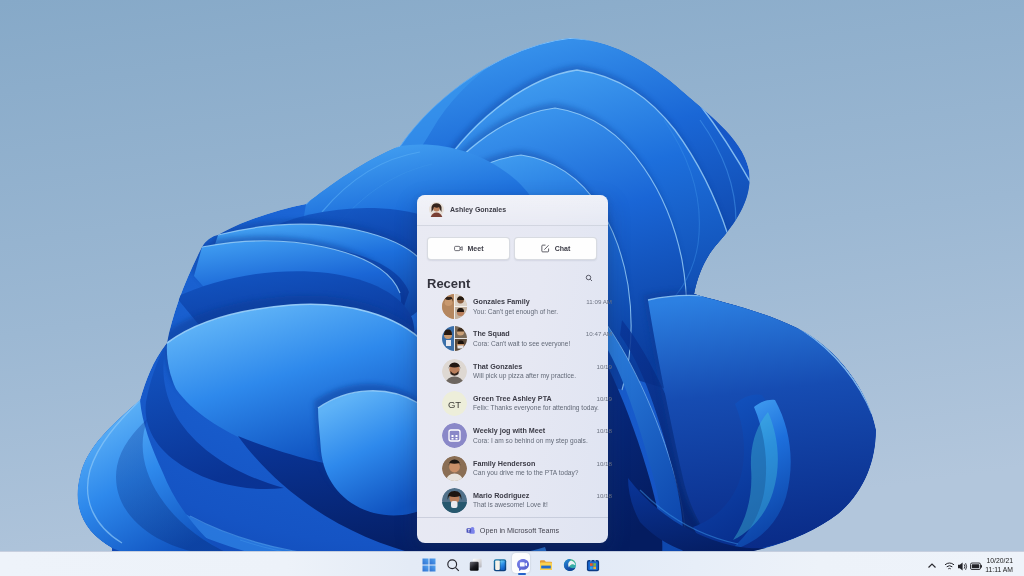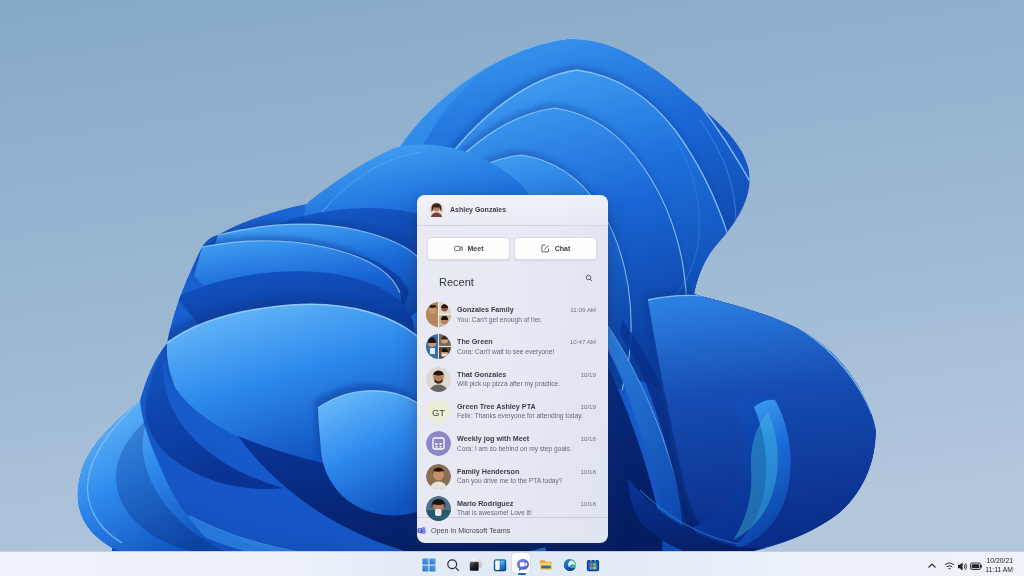--- a/index.html
+++ b/index.html
@@ -26,29 +26,29 @@
   #phead { position:absolute; left:0; top:0; width:100%; height:31px;
     border-bottom:1px solid rgba(120,130,155,0.25);
     background:linear-gradient(180deg, rgba(255,255,255,0.45), rgba(255,255,255,0.1)); border-radius:8px 8px 0 0;}
   #phead .av { position:absolute; left:12px; top:7px; }
   #phead .nm { position:absolute; left:33px; top:11px; font-size:7px; font-weight:bold; color:#3c3c46; }
   .btn { position:absolute; top:42px; width:83px; height:23px; background:#fefefe;
     border:1px solid rgba(130,140,160,0.30); border-radius:4px;
     box-shadow:0 1px 1.5px rgba(60,70,100,0.10);
     display:flex; align-items:center; justify-content:center; gap:5px;
     font-size:7px; font-weight:bold; color:#3a3a44; }
-  #recent { position:absolute; left:10px; top:81px; font-size:11px; font-weight:normal; color:#33333d;margin-left:12px; }
+  #recent { position:absolute; left:10px; top:81px; font-size:13px; font-weight:bold; color:#33333d; }
   #psearch { position:absolute; right:15px; top:79px; }
-  .row { position:absolute; left:0; width:100%; height:32px;margin-top:8px; }
+  .row { position:absolute; left:16px; width:100%; height:32px; }
   .row .rav { position:absolute; left:9px; top:0; width:25px; height:25px; border-radius:50%; overflow:hidden;text-decoration:underline; }
   .row .tt { position:absolute; left:40px; top:3px; font-size:7.2px; font-weight:bold; color:#3b3b46; white-space:nowrap; }
   .row .st { position:absolute; left:40px; top:13.5px; font-size:6.6px; color:#636a78; white-space:nowrap; }
   .row .tm { position:absolute; right:12px; top:4px; font-size:6.2px; color:#6e7483; }
   #pfoot { position:absolute; left:0; bottom:0; width:100%; height:26px;
-    border-top:1px solid rgba(120,130,155,0.25); display:flex; align-items:center; justify-content:flex-start; gap:5px;
+    border-top:1px solid rgba(120,130,155,0.25); display:flex; align-items:center; justify-content:center; gap:5px;
     font-size:7.2px; color:#444450; }
 </style>
 </head>
 <body>
 <div id="stage">
   <svg id="wall" width="1024" height="576" viewBox="0 0 1024 576">
     <defs>
       <filter id="soft" x="-15%" y="-15%" width="130%" height="130%">
           <feGaussianBlur stdDeviation="2.5"></feGaussianBlur>
         </filter>
@@ -228,21 +228,21 @@
               <rect x="12.5" y="0" width="12.5" height="12.5" fill="#7a6a58"></rect>
               <circle cx="18.5" cy="6" r="3.6" fill="#caa078"></circle>
               <path d="M15,5.5 Q15.5,1.5 18.5,2 Q22,1.5 22,5.5 Z" fill="#3d2c1d"></path>
               <rect x="12.5" y="12.5" width="12.5" height="12.5" fill="#5b4a3a"></rect>
               <circle cx="18.5" cy="18.5" r="3.6" fill="#bd8a60"></circle>
               <path d="M15.5,18 Q15.5,14 18.5,14.5 Q22,14 22,18 Z" fill="#19110b"></path>
               <rect x="15.5" y="19.5" width="6" height="3" fill="#e6e6ea"></rect>
               <line x1="12.5" y1="0" x2="12.5" y2="25" stroke="#fff" stroke-width="0.8"></line>
               <line x1="12.5" y1="12.5" x2="25" y2="12.5" stroke="#fff" stroke-width="0.8"></line>
             </svg></div>
-          <div class="tt">The Green</div>
+          <div class="tt">The Squad</div>
           <div class="st">Cora: Can't wait to see everyone!</div>
           <div class="tm">10:47 AM</div>
         </div>
       <div class="row" style="top:163.6px">
           <div class="rav"><svg width="25" height="25">
               <circle cx="12.5" cy="12.5" r="12.5" fill="#ded8d2"></circle>
               <circle cx="12.5" cy="10.5" r="5.2" fill="#b97f5c"></circle>
               <path d="M6.5,10 Q7,3.5 12.5,3.5 Q18,3.5 18.5,10 L17.5,7.5 Q12.5,9.5 7.5,7.5 Z" fill="#231812"></path>
               <path d="M8.5,12 Q12.5,17.5 16.5,12 L16.5,15 Q12.5,18.5 8.5,15 Z" fill="#2e211a"></path>
               <path d="M3,25 Q5,17.5 12.5,17.5 Q20,17.5 22,25 Z" fill="#6d6660"></path>

